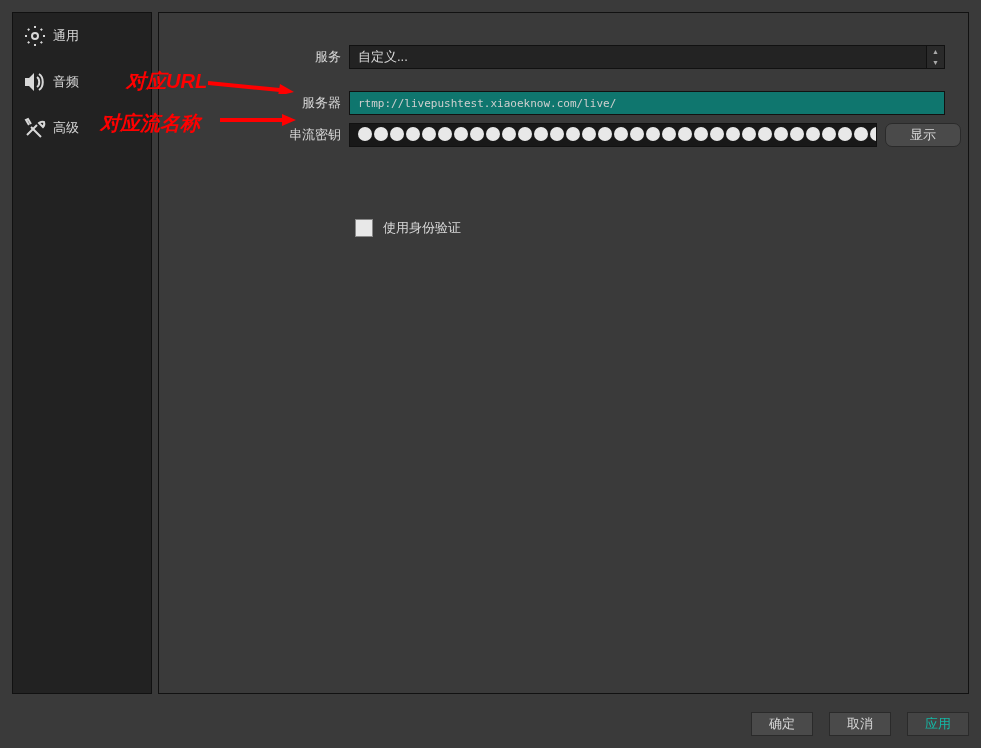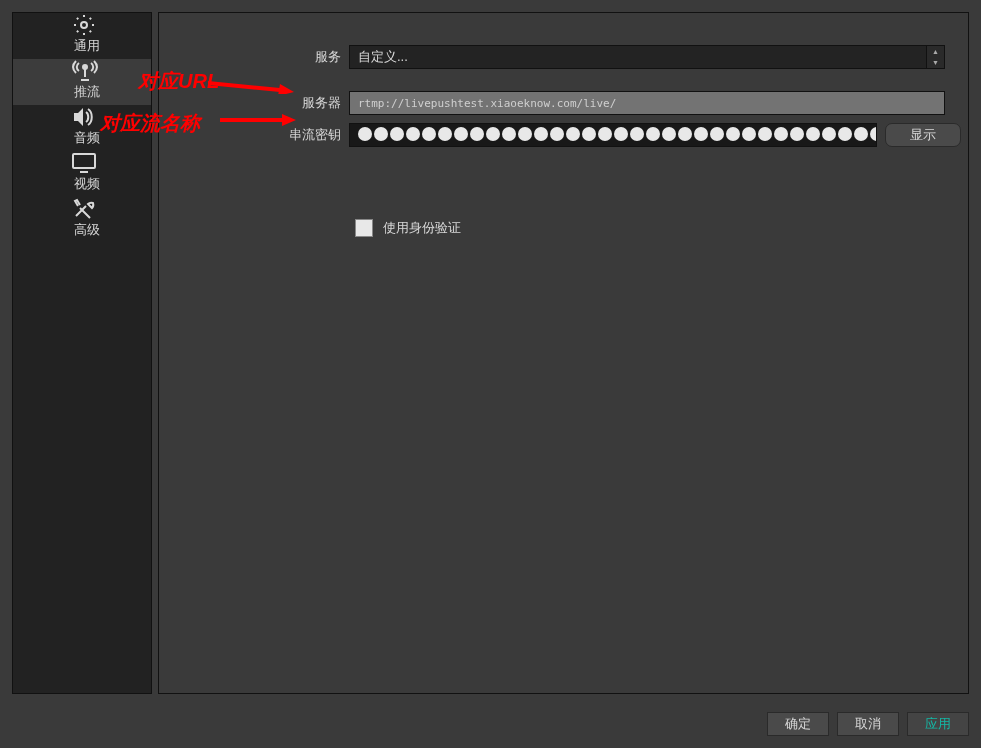--- a/index.html
+++ b/index.html
@@ -22,21 +22,20 @@
     background: #222222;
     border: 1px solid #111;
   }
   .sidebar-item {
     height: 46px;
     display: flex;
     align-items: center;
     padding-left: 10px;
     cursor: pointer;
     color: #d8d8d8;
-    flex-direction: column;
   }
   .sidebar-item.selected { background: #3c3c3c; }
   .sidebar-item .icon {
     width: 30px;
     height: 24px;
     display: flex;
     align-items: center;
     justify-content: flex-start;
   }
   .sidebar-item .label { font-size: 13px; }
@@ -74,21 +73,21 @@
   .spinner {
     position: absolute;
     right: 0; top: 0;
     width: 18px; height: 100%;
     background: #2a2a2a;
     border-left: 1px solid #111;
     display: flex; flex-direction: column;
   }
   .spinner > div { flex: 1; display:flex; align-items:center; justify-content:center; font-size:7px; color:#aaa; }
   .text-input {
-    background: #737373;
+    background: #0f766e;
     border: 1px solid #111;
     height: 24px;
     display: flex;
     align-items: center;
     padding: 0 8px;
     color: #cfcfcf;
     font-family: monospace;
     font-size: 11px;
     overflow:hidden;
   }
@@ -112,20 +111,21 @@
   .btn {
     height: 24px;
     background: #4a4a4a;
     border: 1px solid #2a2a2a;
     color: #d8d8d8;
     font-size: 13px;
     display:flex;
     align-items:center;
     justify-content:center;
     cursor:pointer;
+    margin-left:8px;
   }
   .checkbox {
     width: 18px; height:18px;
     background: #e8e8e8;
     border:1px solid #888;
     margin-right:10px;
   }
   .annot {
     position:absolute;
     color:#ff0000;
@@ -154,50 +154,31 @@
 <div class="sidebar">
   <div class="sidebar-item">
     <span class="icon">
       <svg width="24" height="24" viewBox="0 0 24 24" fill="none" stroke="#d8d8d8" stroke-width="2">
           <circle cx="12" cy="12" r="3"></circle>
           <path d="M12 2v2M12 20v2M4.9 4.9l1.4 1.4M17.7 17.7l1.4 1.4M2 12h2M20 12h2M4.9 19.1l1.4-1.4M17.7 6.3l1.4-1.4"></path>
         </svg>
     </span>
     <span class="label">通用</span>
   </div>
-  <div class="sidebar-item selected">
-    <span class="icon">
-      <svg width="26" height="24" viewBox="0 0 26 24" fill="none" stroke="#d8d8d8" stroke-width="2">
-          <circle cx="13" cy="8" r="2" fill="#d8d8d8"></circle>
-          <path d="M7 4 C4 6 4 10 7 12 M19 4 C22 6 22 10 19 12 M4 2 C0 6 0 10 4 14 M22 2 C26 6 26 10 22 14"></path>
-          <path d="M13 10v8 M9 21h8" stroke-width="2"></path>
-        </svg>
-    </span>
-    <span class="label">推流</span>
-  </div>
   <div class="sidebar-item">
     <span class="icon">
       <svg width="24" height="22" viewBox="0 0 24 22" fill="#d8d8d8">
           <path d="M2 7h4l5-5v18l-5-5H2z"></path>
           <path d="M14 6 C17 8 17 14 14 16 M16 3 C21 6 21 16 16 19" fill="none" stroke="#d8d8d8" stroke-width="2"></path>
         </svg>
     </span>
     <span class="label">音频</span>
   </div>
   <div class="sidebar-item">
     <span class="icon">
-      <svg width="24" height="20" viewBox="0 0 24 20" fill="none" stroke="#d8d8d8" stroke-width="2">
-          <rect x="1" y="1" width="22" height="14" rx="1"></rect>
-          <path d="M8 19h8"></path>
-        </svg>
-    </span>
-    <span class="label">视频</span>
-  </div>
-  <div class="sidebar-item">
-    <span class="icon">
       <svg width="24" height="22" viewBox="0 0 24 22" fill="none" stroke="#d8d8d8" stroke-width="2">
           <path d="M4 18L14 8 M16 6c2-2 5-1 5-1s1 3-1 5l-2-2-2-2z"></path>
           <path d="M18 20L8 10 M6 8L3 3l2-1 3 5"></path>
         </svg>
     </span>
     <span class="label">高级</span>
   </div>
 </div>
 
 <div class="content">
@@ -230,21 +211,21 @@
     </div>
   </div>
 
   <div class="form-row" style="left:196px; top:206px;">
     <div class="checkbox"></div>
     <span>使用身份验证</span>
   </div>
 
 </div>
 
-<div class="annot" style="left:126px; top:68px;margin-left:12px;">对应URL</div>
+<div class="annot" style="left:126px; top:68px;">对应URL</div>
 <svg class="arrow" style="left:208px; top:72px;" width="86" height="22">
   <line x1="0" y1="11" x2="72" y2="18" stroke="#ff0000" stroke-width="4"></line>
   <polygon points="72,12 86,20 70,24" fill="#ff0000"></polygon>
 </svg>
 
 <div class="annot" style="left:100px; top:110px;">对应流名称</div>
 <svg class="arrow" style="left:220px; top:112px;" width="76" height="16">
   <line x1="0" y1="8" x2="62" y2="8" stroke="#ff0000" stroke-width="4"></line>
   <polygon points="62,2 76,8 62,14" fill="#ff0000"></polygon>
 </svg>

